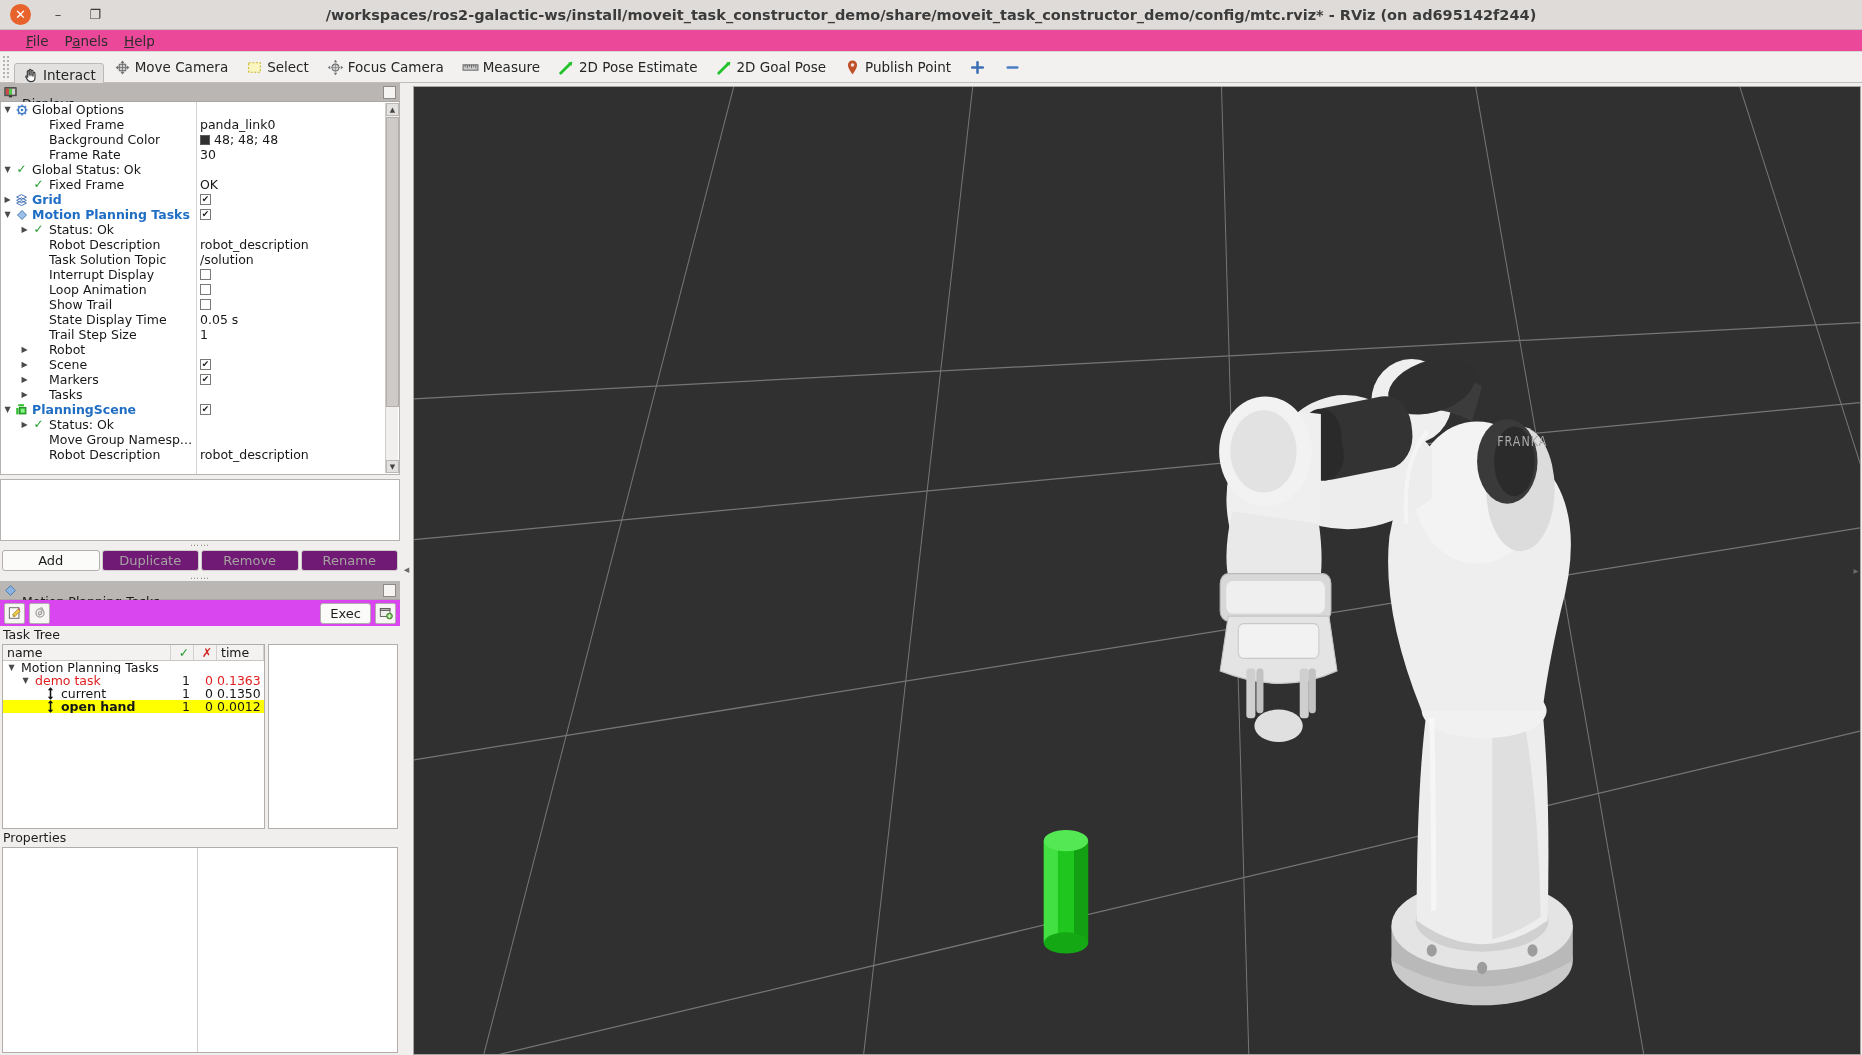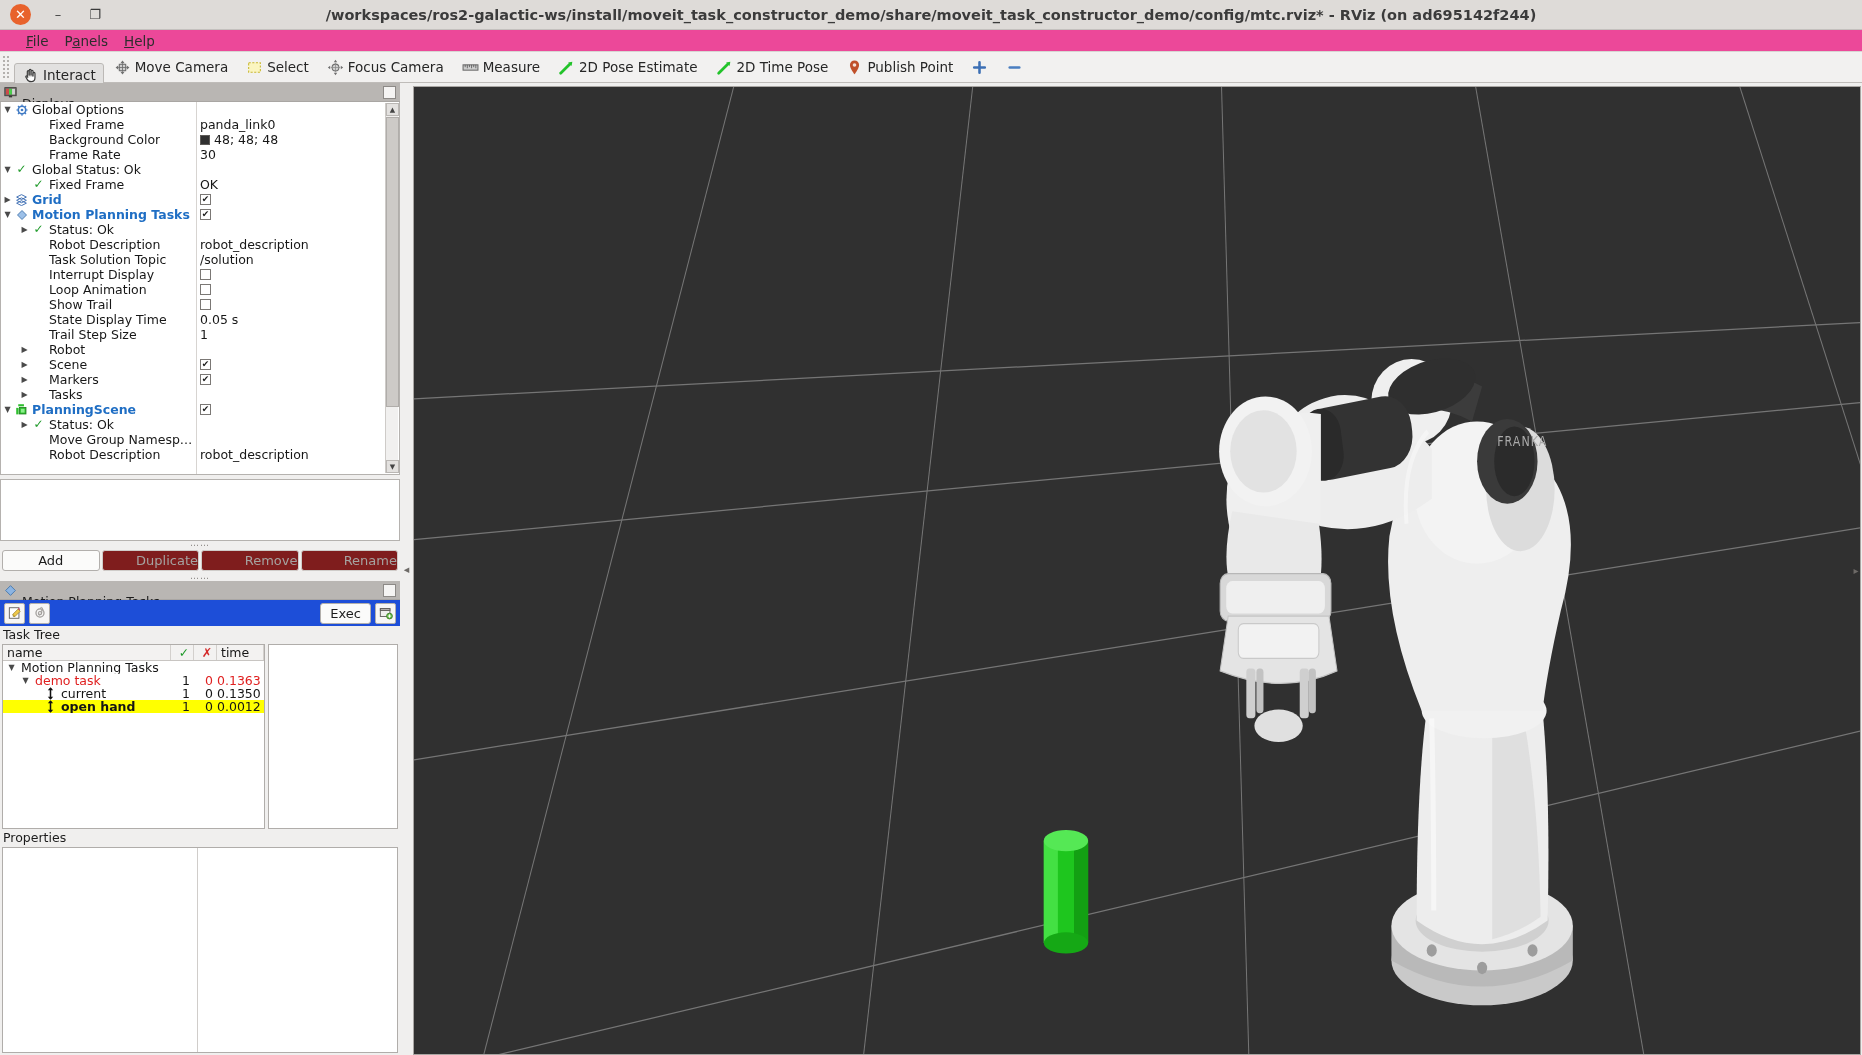--- a/index.html
+++ b/index.html
@@ -181,28 +181,28 @@
   
   .btn-row {
     flex: 0 0 auto; display: flex; gap: 2px; padding: 2px 2px 3px 2px;
   }
   .pbtn {
     flex: 1 1 0; height: 21px;
     background: #fbfbfa; border: 1px solid #b2afac; border-radius: 3px;
     font-size: 13px; color: #1d1d1d; cursor: pointer;
     display: flex; align-items: center; justify-content: center;
   }
-  .pbtn.disabled { color: #a5a2a0; background: #7f1d1d; border-color: #cfccc9; cursor: default; justify-content: flex-end; }
+  .pbtn.disabled { color: #a5a2a0; background: #701a75; border-color: #cfccc9; cursor: default; }
 
   
   .mpt-wrap { flex: 1 1 auto; display: flex; flex-direction: column; min-height: 0; }
   .mpt-toolbar {
     height: 26px; flex: 0 0 26px;
     display: flex; align-items: center; gap: 4px;
-    padding: 0 4px; background: #1d4ed8;
+    padding: 0 4px; background: #d946ef;
   }
   .sq-btn {
     width: 21px; height: 21px;
     background: #f7f6f5; border: 1px solid #b2afac; border-radius: 2px;
     display: flex; align-items: center; justify-content: center; cursor: pointer;
   }
   .mpt-spacer { flex: 1 1 auto; }
   .exec-btn {
     height: 21px; padding: 0 9px;
     background: #fbfbfa; border: 1px solid #b2afac; border-radius: 3px;
@@ -343,21 +343,21 @@
         <path d="M9.5 3.2 13.5 2.5 12.8 6.5z" fill="#22c32a"></path>
       </svg>
       <span>2D Pose Estimate</span>
     </div>
 
     <div class="tb-btn">
       <svg class="tb-ico" viewBox="0 0 16 16">
         <path d="M2.5 13.5 11 5" stroke="#22c32a" stroke-width="2.6" stroke-linecap="round"></path>
         <path d="M9.5 3.2 13.5 2.5 12.8 6.5z" fill="#22c32a"></path>
       </svg>
-      <span>2D Time Pose</span>
+      <span>2D Goal Pose</span>
     </div>
 
     <div class="tb-btn">
       <svg class="tb-ico" viewBox="0 0 16 16">
         <path d="M8 1.5c-2.5 0-4.3 1.9-4.3 4.2C3.7 9 8 14.5 8 14.5s4.3-5.5 4.3-8.8C12.3 3.4 10.5 1.5 8 1.5z" fill="#c0502a"></path>
         <circle cx="8" cy="5.7" r="1.7" fill="#f3e2da"></circle>
       </svg>
       <span>Publish Point</span>
     </div>
 

